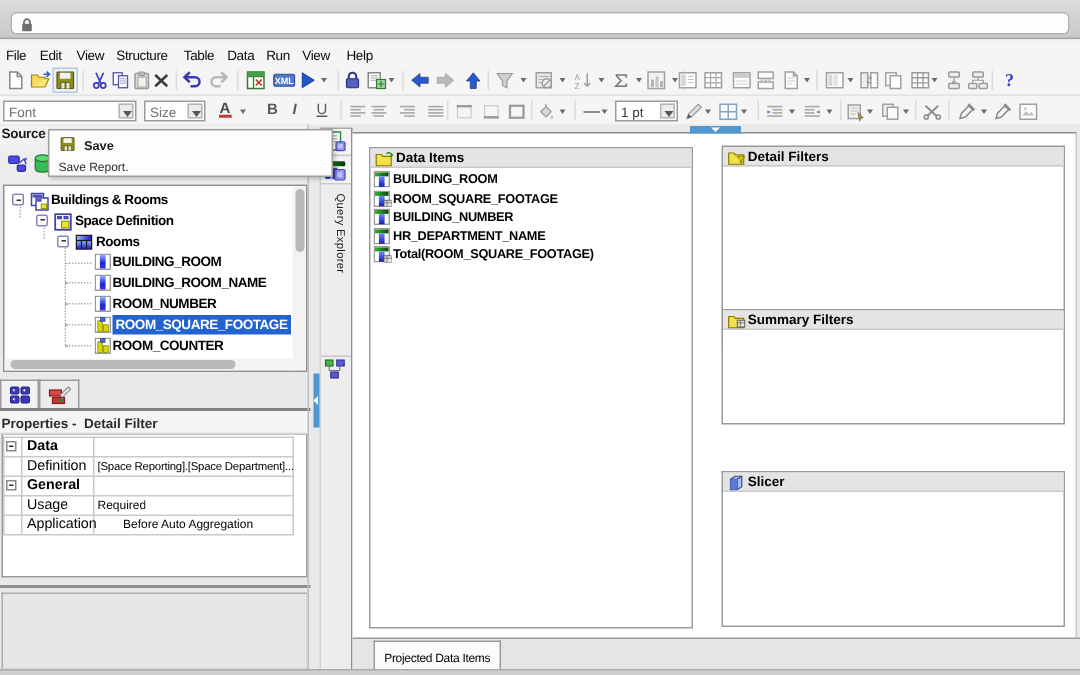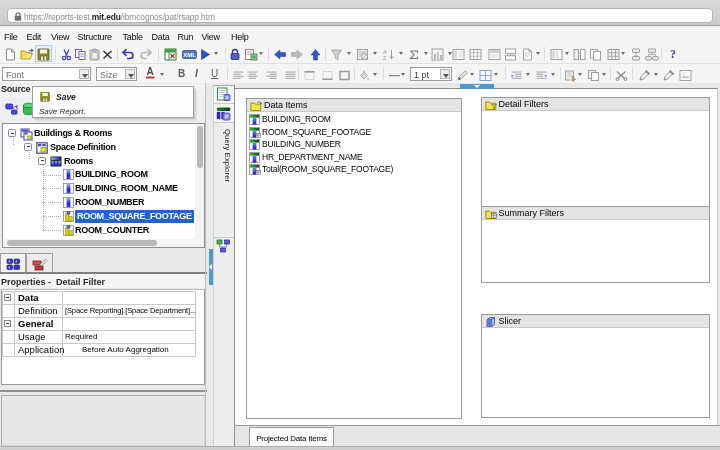--- a/index.html
+++ b/index.html
@@ -52,45 +52,44 @@
 #descBox{position:absolute;left:1px;top:312px;width:204px;height:51px;background:#e7e7e7;border:1px solid #ababab;border-right-color:#d8d8d8;border-bottom-color:#d8d8d8;}
 #lpborder{position:absolute;left:205px;top:0px;width:1px;height:363px;background:#bdbdbd;}
 #estrip{position:absolute;left:213px;top:2px;width:22px;height:362px;background:#ededed;border-left:1px solid #d2d2d2;border-right:1px solid #909090;border-top:1px solid #a8a8a8;}
 #estrip .tile{position:absolute;left:0;width:20px;height:18px;border-bottom:1px solid #c9c9c9;background:#f4f4f4;}
 #qetext{position:absolute;left:4.5px;top:43px;width:13px;font-size:7.5px;color:#1a1a1a;writing-mode:vertical-rl;letter-spacing:0.2px;white-space:nowrap;}
 #work{position:absolute;left:235px;top:5px;width:483px;height:338px;background:#fff;border-top:1px solid #8c8c8c;border-right:1px solid #c9c9c9;}
 #topHandle{position:absolute;left:460px;top:1px;width:34px;height:4.5px;background:#4f97cf;}
 #topHandle:after{content:"";position:absolute;left:14px;top:0.8px;border-left:3px solid transparent;border-right:3px solid transparent;border-top:3px solid #fff;}
 #leftHandle{position:absolute;left:208.5px;top:165.5px;width:4px;height:36.5px;background:#4f97cf;}
 #leftHandle:after{content:"";position:absolute;left:0.5px;top:15.5px;border-top:3px solid transparent;border-bottom:3px solid transparent;border-right:3px solid #fff;}
-.ibox{position:absolute;border:1px solid #9a9a9a;background:#fff;}
+.ibox{position:absolute;border:1px solid #9a9a9a;background:#fff;font-weight:bold;}
 .ibox .bh{position:absolute;left:0;top:0;right:0;height:13px;background:#e4e4e4;border-bottom:1px solid #c9c9c9;font-size:9px;color:#000;line-height:13px;white-space:nowrap;}
 .ibox .bh .ht{position:absolute;left:17px;top:0;}
 .ibox .bh .hi{position:absolute;left:3px;top:1px;}
 .irow{position:absolute;left:2px;font-size:8.5px;letter-spacing:-0.2px;color:#000;line-height:13px;white-space:nowrap;}
 .irow .ri{position:absolute;left:0px;top:1px;}
 .irow .rt{position:absolute;left:13px;top:0px;}
 #dfsel{position:absolute;left:1px;top:14px;width:227px;height:15px;background:#1b5cd1;color:#fff;font-size:8px;letter-spacing:-0.35px;line-height:15px;white-space:nowrap;}
 #tabstrip{position:absolute;left:235px;top:342px;width:485px;height:21px;background:#e5e5e5;border-top:1px solid #9a9a9a;}
 #ptab2{position:absolute;left:14px;top:1px;width:85px;height:20px;background:#fbfbfb;border:1px solid #9a9a9a;border-bottom:none;font-size:8px;letter-spacing:-0.2px;color:#000;text-align:center;padding-top:6px;}
 #botstrip{position:absolute;left:0;top:363px;width:720px;height:4px;background:#cfcfcf;border-top:1px solid #ababab;}
-#tooltip{position:absolute;left:32px;top:86px;width:162px;height:31.5px;background:#fdfdfd;border:1px solid #9f9f9f;box-shadow:1.5px 1.5px 3px rgba(0,0,0,0.22);font-style:italic;}
+#tooltip{position:absolute;left:32px;top:86px;width:190px;height:31.5px;background:#fdfdfd;border:1px solid #9f9f9f;box-shadow:1.5px 1.5px 3px rgba(0,0,0,0.22);}
 #tooltip .t1{position:absolute;left:23px;top:4.5px;font-size:8.5px;font-weight:bold;color:#1a1a1a;}
 #tooltip .t2{position:absolute;left:6px;top:19.5px;font-size:8px;color:#2a2a2a;}
 </style>
 </head>
 <body>
 
 <div id="chrome">
   <div id="addr">
     <svg class="lock" width="8" height="10" viewBox="0 0 8 10">
         <path d="M2 4V2.8a2 2 0 0 1 4 0V4" fill="none" stroke="#6e6e6e" stroke-width="1.2"></path>
         <rect x="0.8" y="3.8" width="6.4" height="5" rx="0.7" fill="#6e6e6e"></rect>
       </svg>
-    <span class="u">https://reports-test.<b>mit.edu</b>/ibmcognos/pat/rsapp.htm</span>
   </div>
 </div>
 <div id="menubar">
   <span style="left:4px">File</span>
     <span style="left:26.5px">Edit</span>
     <span style="left:51px">View</span>
     <span style="left:77.5px">Structure</span>
     <span style="left:122.5px">Table</span>
     <span style="left:151.5px">Data</span>
     <span style="left:177.5px">Run</span>

